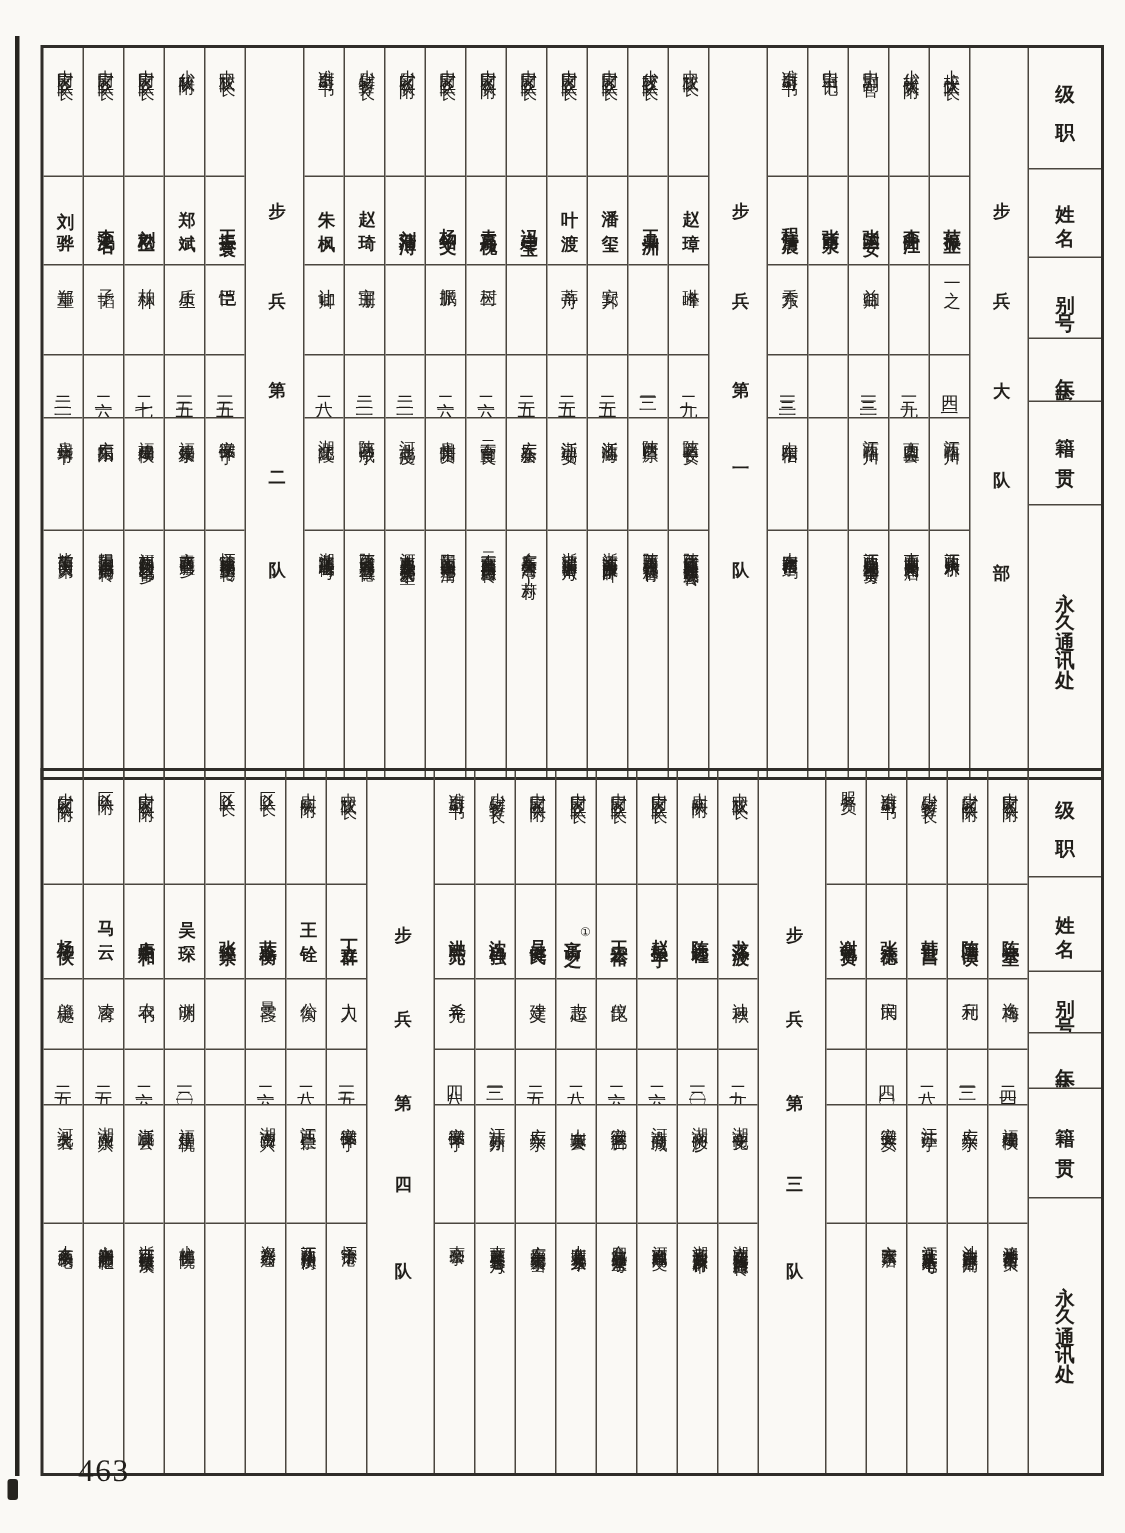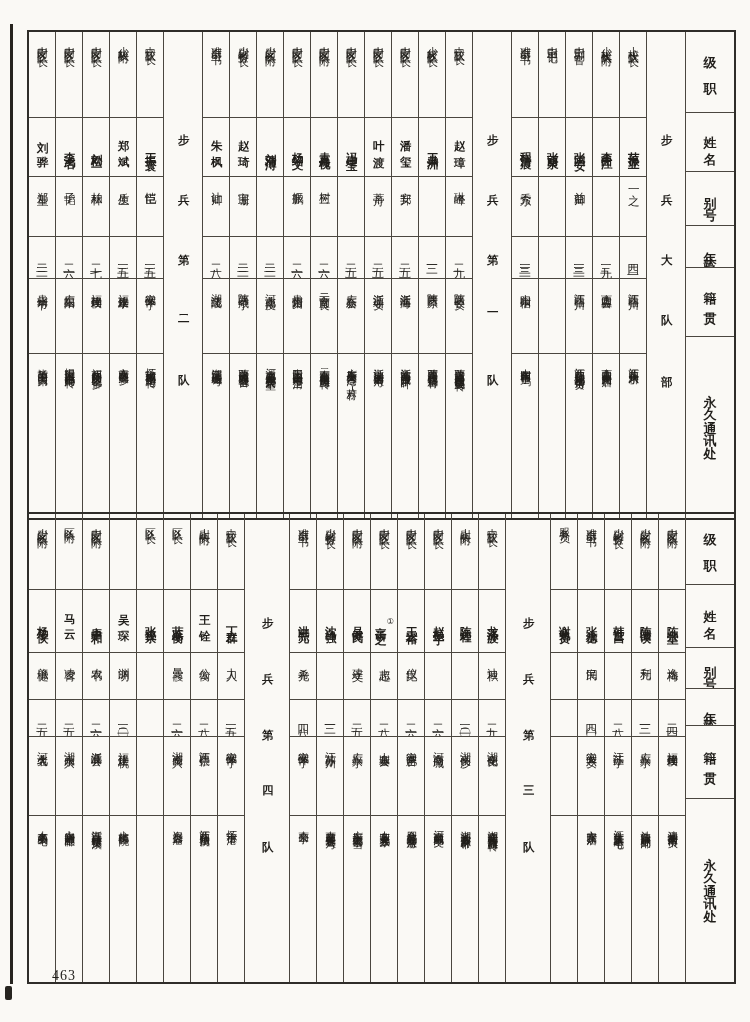--- a/index.html
+++ b/index.html
@@ -51,21 +51,21 @@
   
   .fh{align-items:center !important;padding-top:0 !important;}
   .fh span{font-size:13px;font-weight:bold;}
   .c-rank.fh span{letter-spacing:26px !important;}
   .c-name.fh span{letter-spacing:16px !important;}
   .c-alias.fh span{letter-spacing:12px !important;}
   .c-age.fh span{letter-spacing:5px !important;}
   .c-native.fh span{letter-spacing:20px !important;}
   .c-addr.fh span{letter-spacing:13px !important;}
 
-  .pagenum{position:absolute;left:52px;top:968px;font-size:14px;letter-spacing:1px;}
+  .pagenum{position:absolute;left:52px;top:968px;font-size:21px;letter-spacing:1px;}
 </style>
 </head>
 <body>
 
 <div class="page">
   <div class="scanline"></div>
   <div class="scanblob"></div>
 
   <div class="tbl" id="t0">
       <div class="col fields">

